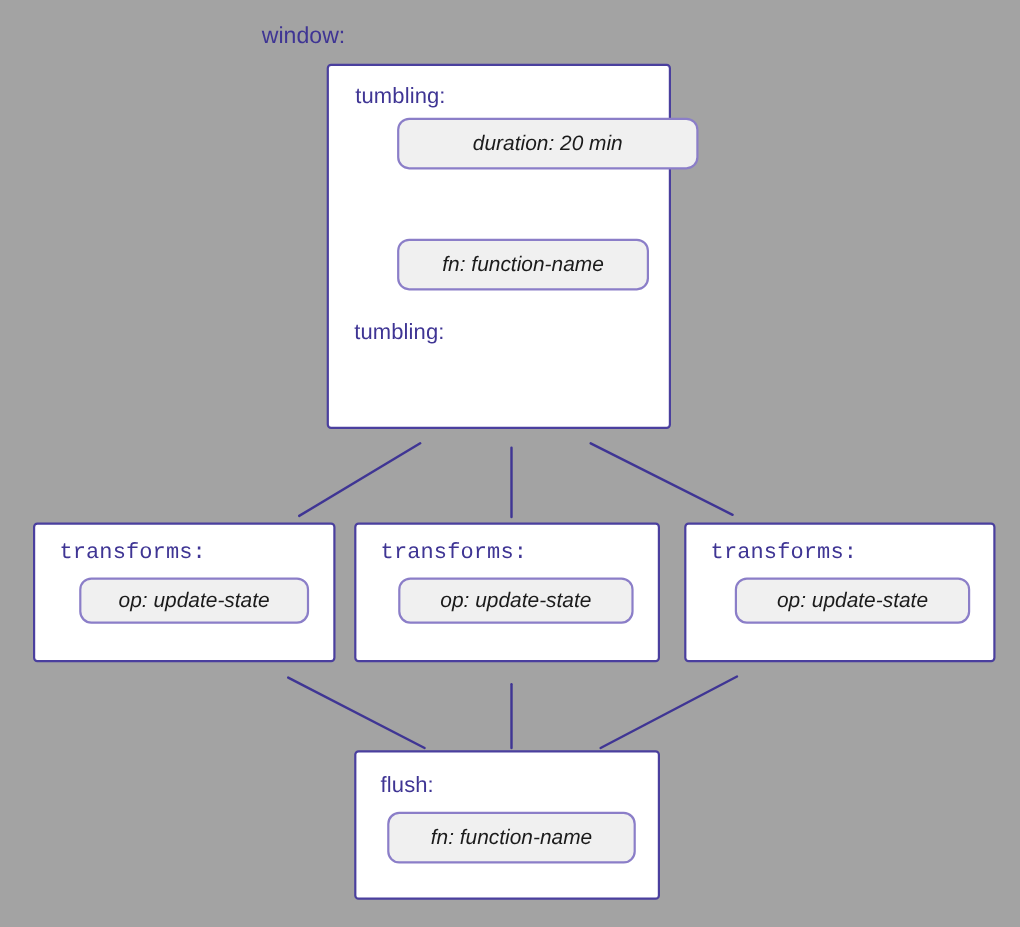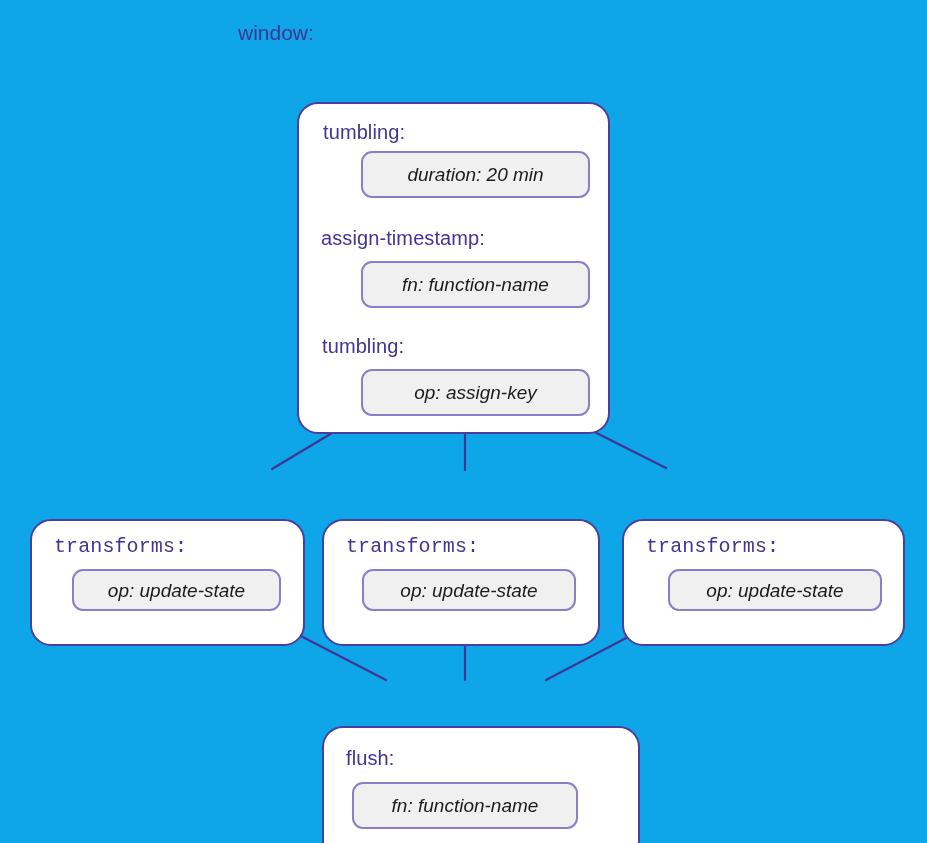--- a/index.html
+++ b/index.html
@@ -10,21 +10,21 @@
   }
   body {
     font-family: "Liberation Sans", "DejaVu Sans", sans-serif;
     -webkit-font-smoothing: antialiased;
   }
 
   #canvas {
     position: relative;
     width: 927px;
     height: 843px;
-    background: #0ea5e9;
+    background: #a3a3a3;
     overflow: hidden;
     text-align: right;
   }
 
   
   #edges {
     position: absolute;
     left: 0;
     top: 0;
     width: 927px;
@@ -33,22 +33,21 @@
     pointer-events: none;
   }
 
   
   .node {
     position: absolute;
     z-index: 2;
     box-sizing: border-box;
     background: #ffffff;
     border: 2px solid #4a3f9e;
-    border-radius: 21px;
-    margin-top: 44px;
+    border-radius: 4px;
   }
 
   
   .group-label {
     position: absolute;
     color: #3f3594;
     font-size: 20px;
     line-height: 24px;
     letter-spacing: 0.1px;
     white-space: nowrap;
@@ -80,38 +79,38 @@
     line-height: 25px;
     white-space: nowrap;
   }
 
   
   #caption-window { left: 238px; top: 20px; }
 
   
   #node-window  { left: 297px; top: 58px;  width: 313px; height: 332px; }
   #lbl-tumbling { left: 24px;  top: 16px; }
-  #pill-duration{ left: 62px;  top: 47px;  width: 229px; height: 47px; }
+  #pill-duration{ left: 62px;  top: 47px;  width: 274px; height: 47px; }
   #lbl-assign   { left: 22px;  top: 122px; }
   #pill-fn1     { left: 62px;  top: 157px; width: 229px; height: 47px; }
   #lbl-partition{ left: 23px;  top: 230px; }
   #pill-opkey   { left: 62px;  top: 265px; width: 229px; height: 47px; }
 
   
   #node-t1 { left: 30px;  top: 475px; width: 275px; height: 127px; }
   #node-t2 { left: 322px; top: 475px; width: 278px; height: 127px; }
   #node-t3 { left: 622px; top: 475px; width: 283px; height: 127px; }
 
   .t-label { left: 22px; top: 14px; font-family: Liberation Mono, monospace; }
   .t-pill  { left: 40px; top: 48px; width: 209px; height: 42px; }
   #pill-t2 { left: 38px; width: 214px; }
   #pill-t3 { left: 44px; width: 214px; }
 
   
-  #node-flush { left: 322px; top: 682px; width: 318px; height: 136px; }
+  #node-flush { left: 322px; top: 682px; width: 278px; height: 136px; }
   #lbl-flush  { left: 22px; top: 18px; }
   #pill-flush { left: 28px; top: 54px; width: 226px; height: 47px; }
 </style>
 </head>
 <body>
 
 <div id="canvas">
 
   <svg id="edges" viewBox="0 0 927 843" width="927" height="843" xmlns="http://www.w3.org/2000/svg">
     <g stroke="#3f3594" stroke-width="2.2" fill="none" stroke-linecap="round">
@@ -127,25 +126,23 @@
       <line x1="546" y1="680" x2="670" y2="615"></line>
     </g>
   </svg>
 
   <div class="caption" id="caption-window">window:</div>
 
   <div class="node" id="node-window">
     <div class="group-label" id="lbl-tumbling">tumbling:</div>
     <div class="pill" id="pill-duration">duration: 20 min</div>
 
-    <div class="group-label" id="lbl-assign">assign-timestamp:</div>
     <div class="pill" id="pill-fn1">fn: function-name</div>
 
     <div class="group-label" id="lbl-partition">tumbling:</div>
-    <div class="pill" id="pill-opkey">op: assign-key</div>
   </div>
 
   <div class="node" id="node-t1">
     <div class="group-label t-label">transforms:</div>
     <div class="pill t-pill" id="pill-t1">op: update-state</div>
   </div>
 
   <div class="node" id="node-t2">
     <div class="group-label t-label">transforms:</div>
     <div class="pill t-pill" id="pill-t2">op: update-state</div>

